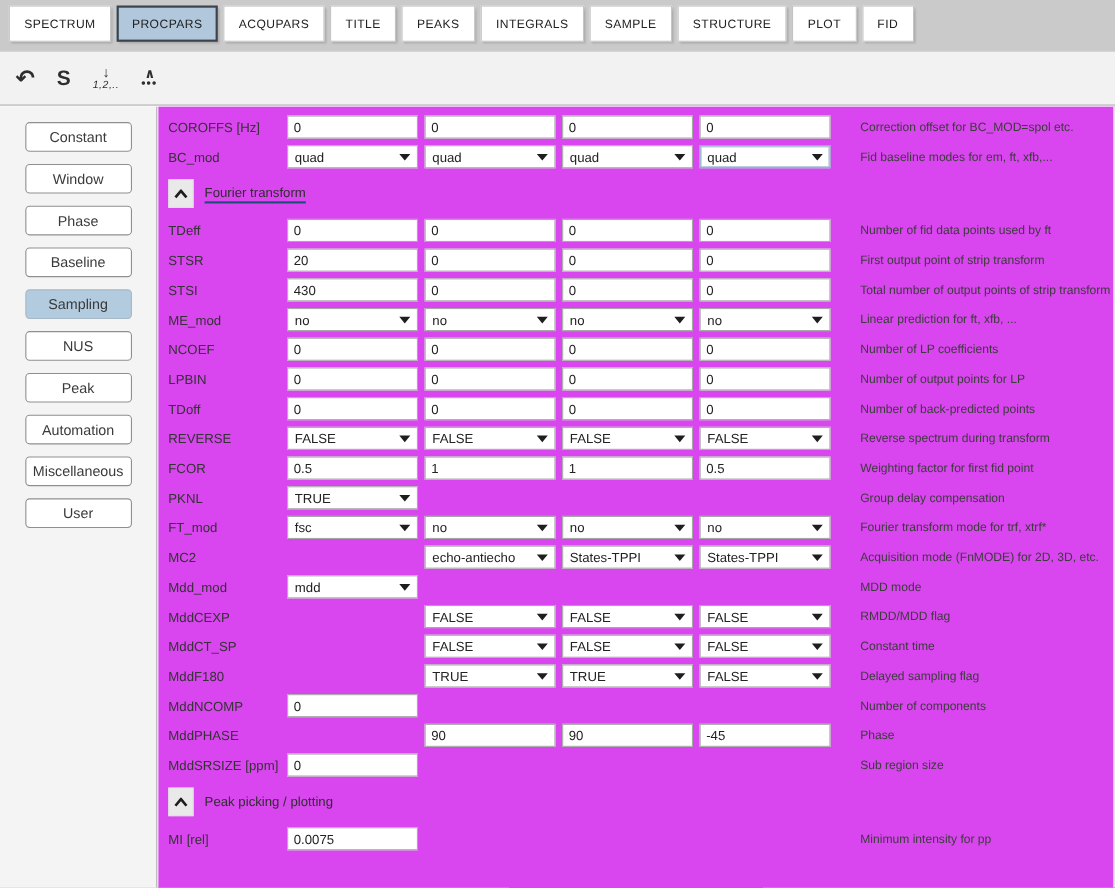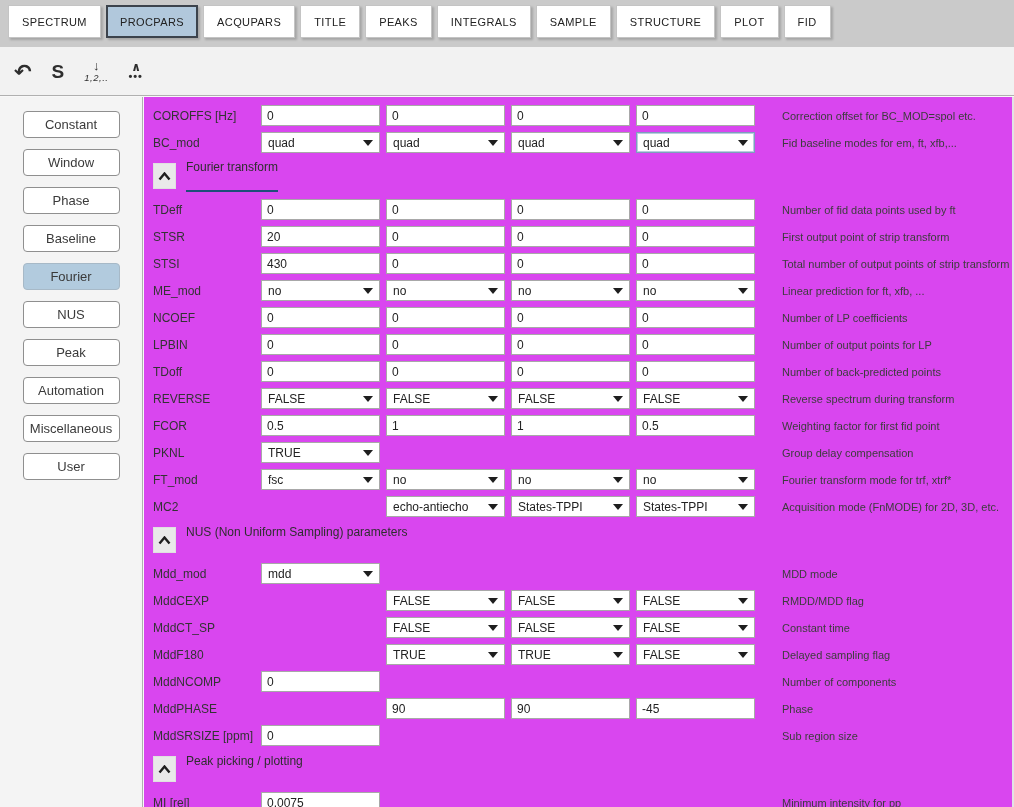--- a/index.html
+++ b/index.html
@@ -81,21 +81,21 @@
     border-top:6px solid #1e1e1e; margin-left:4px;
   }
   .section-row {
     display:flex; align-items:center; height:26px;
     margin:10px 0 10px 9px; gap:10px;
   }
   .collapse-btn {
     width:23px; height:26px; background:#e9e9e9; border:1px solid #e0e0e0;
     display:flex; align-items:center; justify-content:center; cursor:default; padding:0;
   }
-  .section-title { font-size:12px; color:#2e2e2e; padding-bottom:16px; white-space:nowrap; }
+  .section-title { font-size:12px; color:#2e2e2e; padding-bottom:1px; white-space:nowrap; }
   .section-title.underlined { border-bottom:2px solid #1f4e79; }
 
   .right-edge {
     position:absolute; top:97px; right:0; width:2px; height:710px; background:#e3e3e3;
   }
 </style>
 </head>
 <body>
 
 <div class="tabbar">
@@ -126,21 +126,21 @@
     <span class="chev">∧</span>
     <span class="dots">•••</span>
   </div>
 </div>
 
 <div class="sidebar">
   <button class="side-btn">Constant</button>
   <button class="side-btn">Window</button>
   <button class="side-btn">Phase</button>
   <button class="side-btn">Baseline</button>
-  <button class="side-btn selected">Fourier</button>
+  <button class="side-btn selected">Sampling</button>
   <button class="side-btn">NUS</button>
   <button class="side-btn">Peak</button>
   <button class="side-btn">Automation</button>
   <button class="side-btn">Miscellaneous</button>
   <button class="side-btn">User</button>
 </div>
 
 <div class="main">
     <div class="param-row">
       <span class="param-label">COROFFS [Hz]</span>
@@ -315,28 +315,20 @@
       <div class="cell-select">
         <span>States-TPPI</span>
         <span class="dd-arrow"></span>
       </div>
       <div class="cell-select">
         <span>States-TPPI</span>
         <span class="dd-arrow"></span>
       </div>
       <span class="param-desc">Acquisition mode (FnMODE) for 2D, 3D, etc.</span>
     </div>
-    <div class="section-row">
-      <button class="collapse-btn">
-        <svg width="13" height="9" viewBox="0 0 13 9">
-          <path d="M1.5 7.5 L6.5 1.5 L11.5 7.5" fill="none" stroke="#1e1e1e" stroke-width="2.4"></path>
-        </svg>
-      </button>
-      <span class="section-title">NUS (Non Uniform Sampling) parameters</span>
-    </div>
     <div class="param-row">
       <span class="param-label">Mdd_mod</span>
       <div class="cell-select">
         <span>mdd</span>
         <span class="dd-arrow"></span>
       </div>
       <span></span>
       <span></span>
       <span></span>
       <span class="param-desc">MDD mode</span>

